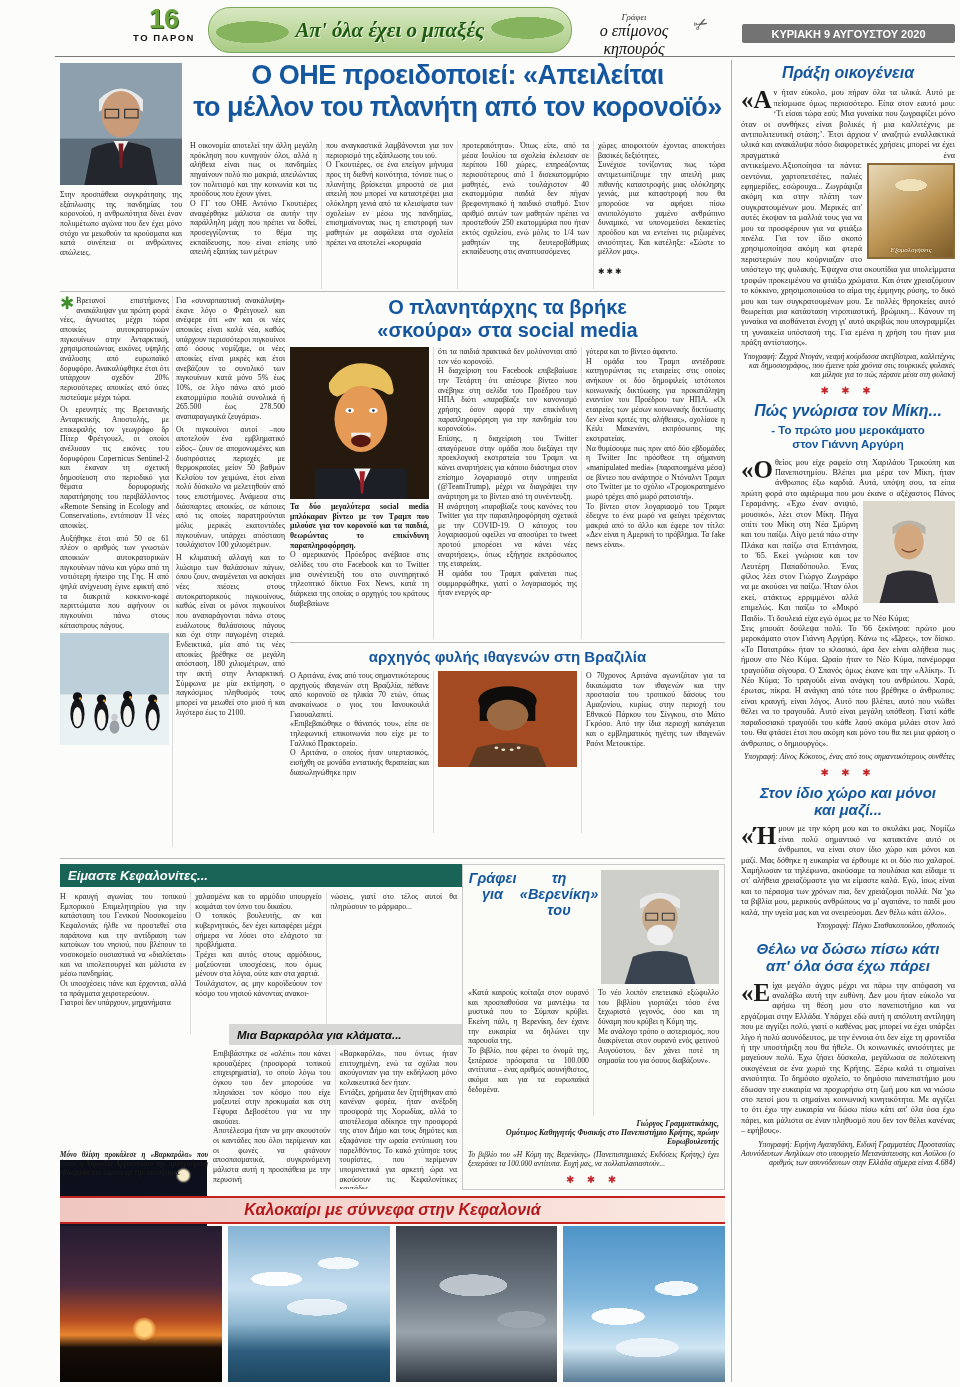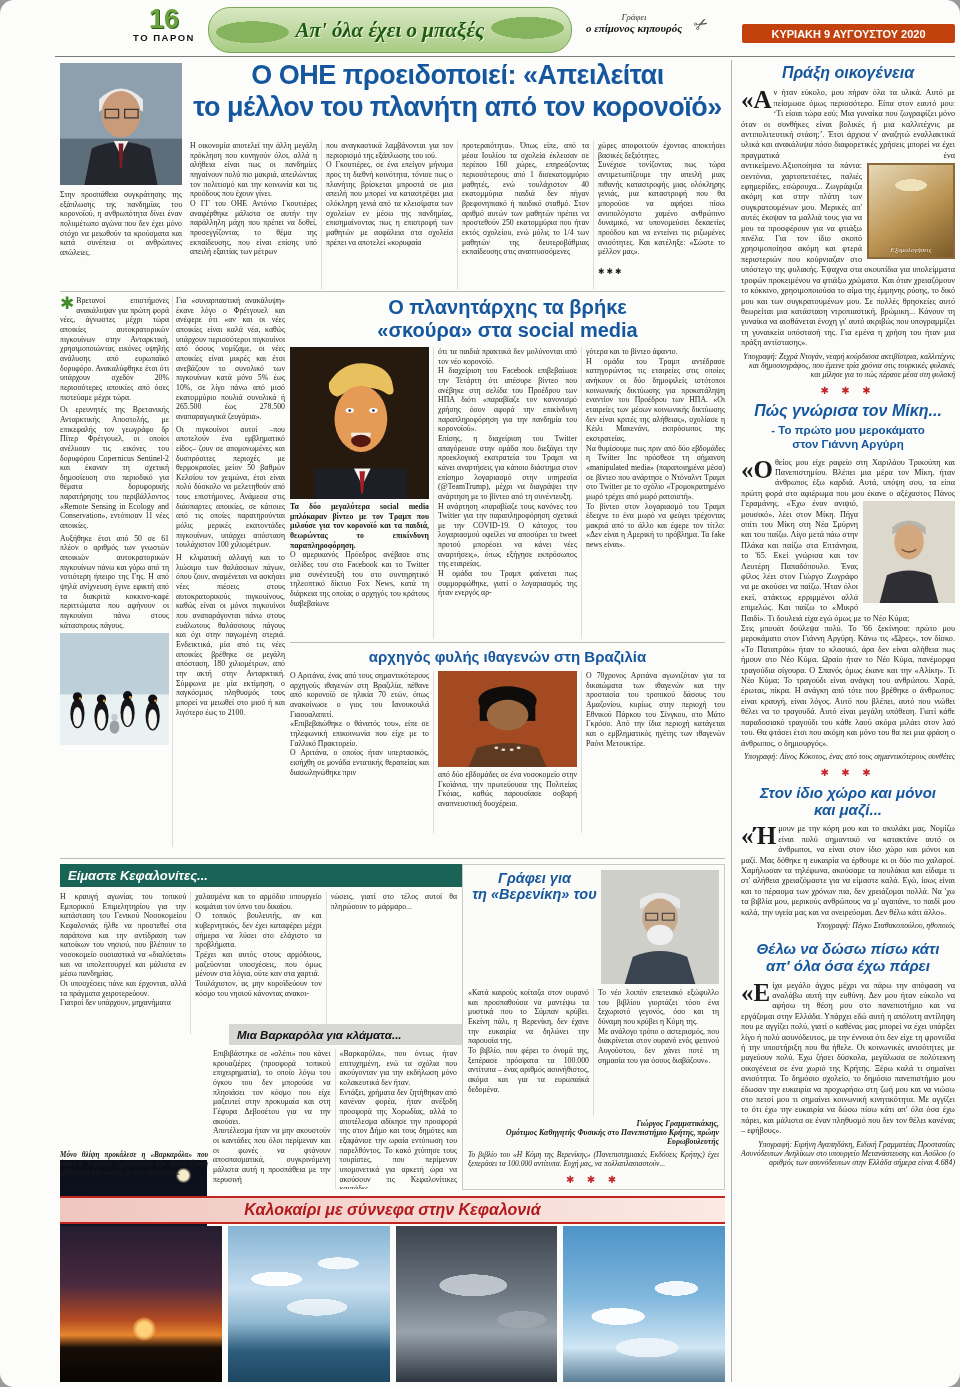--- a/index.html
+++ b/index.html
@@ -1,17 +1,17 @@
 <!DOCTYPE html>
 <html><head>
 <meta charset="utf-8">
 <style>
   html,body{margin:0;padding:0;background:#9a9a9a;}
   .page{position:relative;width:960px;height:1387px;background:#fcfcfa;margin:0 auto;
-        font-family:"Liberation Serif",serif;color:#1a1a1a;overflow:hidden;border-radius:14px;}
+        font-family:"Liberation Serif",serif;color:#1a1a1a;overflow:hidden;}
   .abs{position:absolute;}
   .bt{font-size:7.8px;line-height:1.24;text-align:justify;white-space:pre-line;overflow:hidden;}
   .cols{display:flex;}
   .cols>*{flex:1;min-width:0;overflow:hidden;}
   .cols>*+*{margin-left:4px;padding-left:4px;border-left:1px solid #dcdcdc;}
   .hl{font-family:"Liberation Sans",sans-serif;font-weight:bold;color:#15579f;text-align:center;}
   .hrule{border-top:1px solid #b9b9b9;height:0;}
   .vrule{border-left:1px solid #b0b0b0;width:0;}
   .photo{position:relative;overflow:hidden;background:#bbb;}
   .photo svg{display:block;width:100%;height:100%;}
@@ -20,23 +20,23 @@
            color:#6aa33c;text-shadow:1px 1px 0 #2e5e1e;}
   .papername{font-family:"Liberation Sans",sans-serif;font-weight:bold;font-size:9.5px;letter-spacing:1.5px;color:#111;}
   .masthead-pill{border-radius:22px;background:
      radial-gradient(ellipse 60px 18px at 12% 55%, #86b35e 0 60%, transparent 61%),
      radial-gradient(ellipse 60px 18px at 88% 45%, #86b35e 0 60%, transparent 61%),
      linear-gradient(#d8e8c2,#a9cb84);
      border:1px solid #7aa85a;display:flex;align-items:center;justify-content:center;}
   .masthead-title{font-family:"Liberation Serif",serif;font-weight:bold;font-style:italic;font-size:21px;
                   color:#1f5a12;text-shadow:1px 1px 0 #eef5e2;}
   .byline-label{font-style:italic;font-size:9px;color:#333;}
-  .byline-name{font-style:italic;font-weight:bold;font-size:11px;color:#111;}
+  .byline-name{font-style:italic;font-weight:normal;font-size:16px;color:#111;}
   .tool{font-size:17px;color:#555;transform:rotate(-28deg);}
-  .datebar{background:#c2410c;color:#fff;font-family:"Liberation Sans",sans-serif;font-weight:bold;
+  .datebar{background:#737373;color:#fff;font-family:"Liberation Sans",sans-serif;font-weight:bold;
            font-size:11px;display:flex;align-items:center;justify-content:center;border-radius:2px;}
   
   .bold{font-weight:bold;}
   .flower{float:left;color:#3f8d2a;font-size:17px;line-height:16px;padding-right:2px;}
   .pg{column-count:2;column-gap:7px;column-rule:1px solid #dcdcdc;}
   .pg p{margin:0 0 3px;break-inside:avoid-column;}
   .tealbar{background:#1a6457;color:#fff;font-family:"Liberation Sans",sans-serif;font-weight:bold;
            font-style:italic;font-size:13px;display:flex;align-items:center;padding-left:8px;}
   .graybar{background:#d7d7d5;color:#111;font-family:"Liberation Sans",sans-serif;font-weight:bold;
            font-style:italic;font-size:11.5px;display:flex;align-items:center;padding-left:8px;}
@@ -238,21 +238,20 @@
             <rect x="30" y="30" width="7" height="22" fill="#0f0d0c"></rect>
             <rect x="63" y="30" width="7" height="22" fill="#0f0d0c"></rect>
             <ellipse cx="50" cy="46" rx="15" ry="16" fill="#9c6a42"></ellipse>
             <path d="M22,100 L28,80 Q50,70 72,80 L78,100 Z" fill="#5e3a22"></path>
             <circle cx="42" cy="80" r="1.4" fill="#e8e3d0"></circle>
               <circle cx="47" cy="82" r="1.4" fill="#e8e3d0"></circle>
               <circle cx="53" cy="82" r="1.4" fill="#e8e3d0"></circle>
               <circle cx="58" cy="80" r="1.4" fill="#e8e3d0"></circle>
           </svg>
         </div>
-        <div class="bt">από δύο εβδομάδες σε ένα νοσοκομείο στην Γκοϊάνια, την πρωτεύουσα της Πολιτείας Γκόιας, καθώς παρουσίασε σοβαρή αναπνευστική δυσχέρεια.</div>
       </div>
       <div class="bt">Ο 70χρονος Αριτάνα αγωνιζόταν για τα δικαιώματα των ιθαγενών και την προστασία του τροπικού δάσους του Αμαζονίου, κυρίως στην περιοχή του Εθνικού Πάρκου του Σίνγκου, στο Μάτο Γκρόσο. Από την ίδια περιοχή κατάγεται και ο εμβληματικός ηγέτης των ιθαγενών Ραόνι Μετουκτίρε.</div>
     </div>
   </div>
   <div class="abs hrule" style="left:60px;top:858px;width:665px"></div>
 
   <div class="abs tealbar" style="left:60px;top:864px;width:397px;height:23px">Είμαστε Κεφαλονίτες...</div>
   <div class="abs cols" style="left:60px;top:892px;width:397px;height:142px">
     <div class="bt">Η κραυγή αγωνίας του τοπικού Εμπορικού Επιμελητηρίου για την κατάσταση του Γενικού Νοσοκομείου Κεφαλονιάς ήλθε να προστεθεί στα παράπονα και την αντίδραση των κατοίκων του νησιού, που βλέπουν το νοσοκομείο ουσιαστικά να «διαλύεται» και να υπολειτουργεί και μάλιστα εν μέσω πανδημίας.
 Οι υποσχέσεις πάνε και έρχονται, αλλά τα πράγματα χειροτερεύουν.
@@ -270,21 +269,21 @@
   <div class="abs cols" style="left:213px;top:1049px;width:244px;height:140px">
     <div class="bt">Επιβιβάστηκε σε «σλέπι» που κάνει κρουαζιέρες (προσφορά τοπικού επιχειρηματία), το οποίο λόγω του όγκου του δεν μπορούσε να πλησιάσει τον κόσμο που είχε μαζευτεί στην προκυμαία και στη Γέφυρα Δεβοσέτου για να την ακούσει.
 Αποτέλεσμα ήταν να μην ακουστούν οι καντάδες που όλοι περίμεναν και οι φωνές να φτάνουν αποσπασματικά, συγκρινόμενη μάλιστα αυτή η προσπάθεια με την περυσινή</div>
     <div class="bt">«Βαρκαρόλα», που όντως ήταν επιτυχημένη, ενώ τα σχόλια που ακούγονταν για την εκδήλωση μόνο κολακευτικά δεν ήταν.
 Εντάξει, χρήματα δεν ζητήθηκαν από κανέναν φορέα, ήταν ανέξοδη προσφορά της Χορωδίας, αλλά το αποτέλεσμα αδίκησε την προσφορά της στον Δήμο και τους δημότες και εξαφάνισε την ωραία εντύπωση του παρελθόντος. Το κακό χτύπησε τους τουρίστες, που περίμεναν υπομονετικά για αρκετή ώρα να ακούσουν τις Κεφαλονίτικες καντάδες.
 ✱ ✱ ✱</div>
   </div>
 
   <div class="abs box" style="left:462px;top:864px;width:263px;height:326px">
     <div style="display:flex">
-      <div class="hl" style="flex:1;font-size:14.5px;font-style:italic;display:flex;flex-direction:column;justify-content:flex-start">
+      <div class="hl" style="flex:1;font-size:14.5px;font-style:italic;display:flex;flex-direction:row;justify-content:space-between">
         <div>Γράφει για</div>
         <div>τη «Βερενίκη» του</div>
       </div>
       <div class="photo bereniki-photo" style="width:118px;height:114px">
         <svg viewBox="0 0 100 100" preserveAspectRatio="none">
           <rect x="0" y="0" width="100" height="100" fill="#cfcfca"></rect>
           <path d="M33,26 Q50,14 67,26 L67,34 Q50,24 33,34 Z" fill="#e9e9e9"></path>
           <ellipse cx="50" cy="42" rx="15" ry="17" fill="#c7a98c"></ellipse>
           <ellipse cx="50" cy="57" rx="11" ry="9" fill="#efefef"></ellipse>
           <rect x="38" y="38" width="10" height="6" fill="none" stroke="#444" stroke-width="1"></rect>

